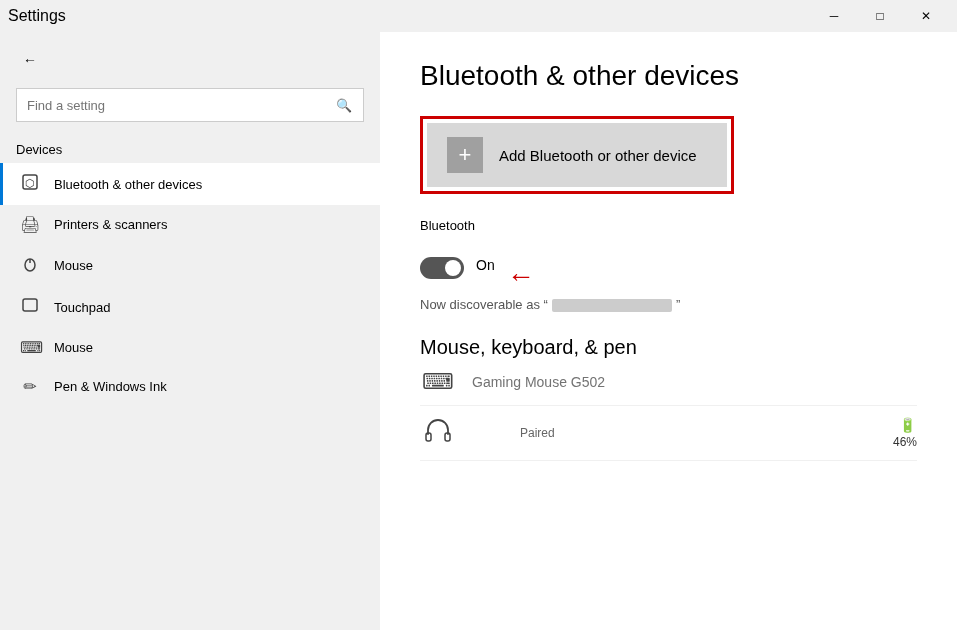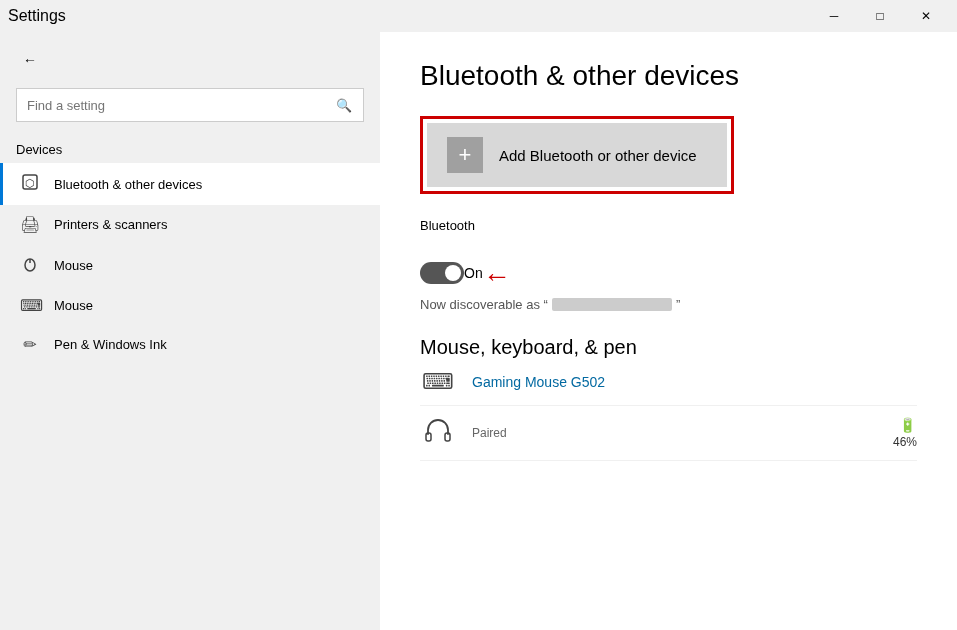--- a/index.html
+++ b/index.html
@@ -197,21 +197,22 @@
 
     
     .section-title {
       font-size: 13px;
       color: #000;
       margin-bottom: 24px;
     }
 
     .toggle-row {
       display: flex;
-      align-items: center;
+      align-items: flex-start;
+      gap: 12px;
       margin-bottom: 8px;
     }
     .toggle {
       width: 44px;
       height: 22px;
       background: #555;
       border-radius: 11px;
       position: relative;
       cursor: pointer;
       flex-shrink: 0;
@@ -232,21 +233,21 @@
     .red-arrow {
       color: #cc0000;
       font-size: 28px;
     }
 
     .discoverable-text {
       font-size: 13px;
       color: #555;
       margin-bottom: 24px;
       display: flex;
-      align-items: center;
+      align-items: flex-end;
       gap: 4px;
     }
     .blurred-name {
       display: inline-block;
       width: 120px;
       height: 13px;
       background: #ccc;
       border-radius: 2px;
     }
 
@@ -263,22 +264,22 @@
       gap: 16px;
       border-bottom: 1px solid #f0f0f0;
     }
     .device-icon {
       font-size: 22px;
       color: #444;
       width: 36px;
       text-align: center;
     }
     .device-info { flex: 1; }
-    .device-name { font-size: 14px; color: #0369a1; }
-    .device-status { font-size: 12px; color: #666; }
+    .device-name { font-size: 14px; color: #737373; }
+    .device-status { font-size: 12px; color: #666; margin-left: 48px; }
     .device-battery {
       display: flex;
       flex-direction: column;
       align-items: flex-end;
       gap: 2px;
     }
     .battery-icon {
       font-size: 14px;
       color: #333;
     }
@@ -340,20 +341,28 @@
     <div class="sidebar-item">
       <span class="sidebar-item-icon">
         <svg width="18" height="18" viewBox="0 0 18 18" fill="none">
           <ellipse cx="9" cy="11" rx="5" ry="6" stroke="#444" stroke-width="1.5" fill="none"></ellipse>
           <line x1="9" y1="5" x2="9" y2="9" stroke="#444" stroke-width="1.5"></line>
         </svg>
       </span>
       <span class="sidebar-item-label">Mouse</span>
     </div>
 
+    <div class="sidebar-item">
+      <span class="sidebar-item-icon">
+        <svg width="18" height="18" viewBox="0 0 18 18" fill="none">
+          <rect x="2" y="3" width="14" height="12" rx="2" stroke="#444" stroke-width="1.5" fill="none"></rect>
+        </svg>
+      </span>
+      <span class="sidebar-item-label">Touchpad</span>
+    </div>
 
     <div class="sidebar-item">
       <span class="sidebar-item-icon">⌨</span>
       <span class="sidebar-item-label">Mouse</span>
     </div>
 
     <div class="sidebar-item">
       <span class="sidebar-item-icon">✏</span>
       <span class="sidebar-item-label">Pen &amp; Windows Ink</span>
     </div>

